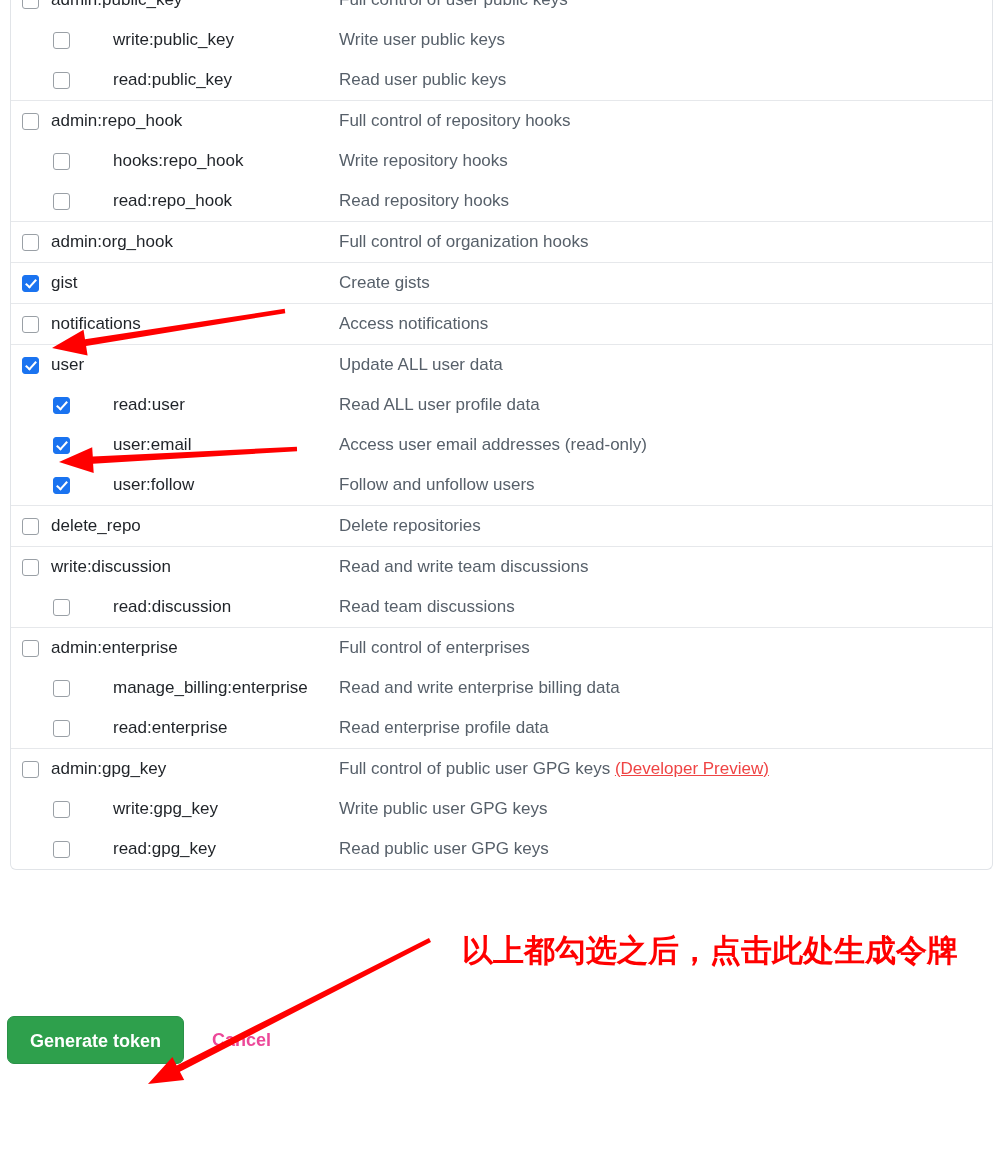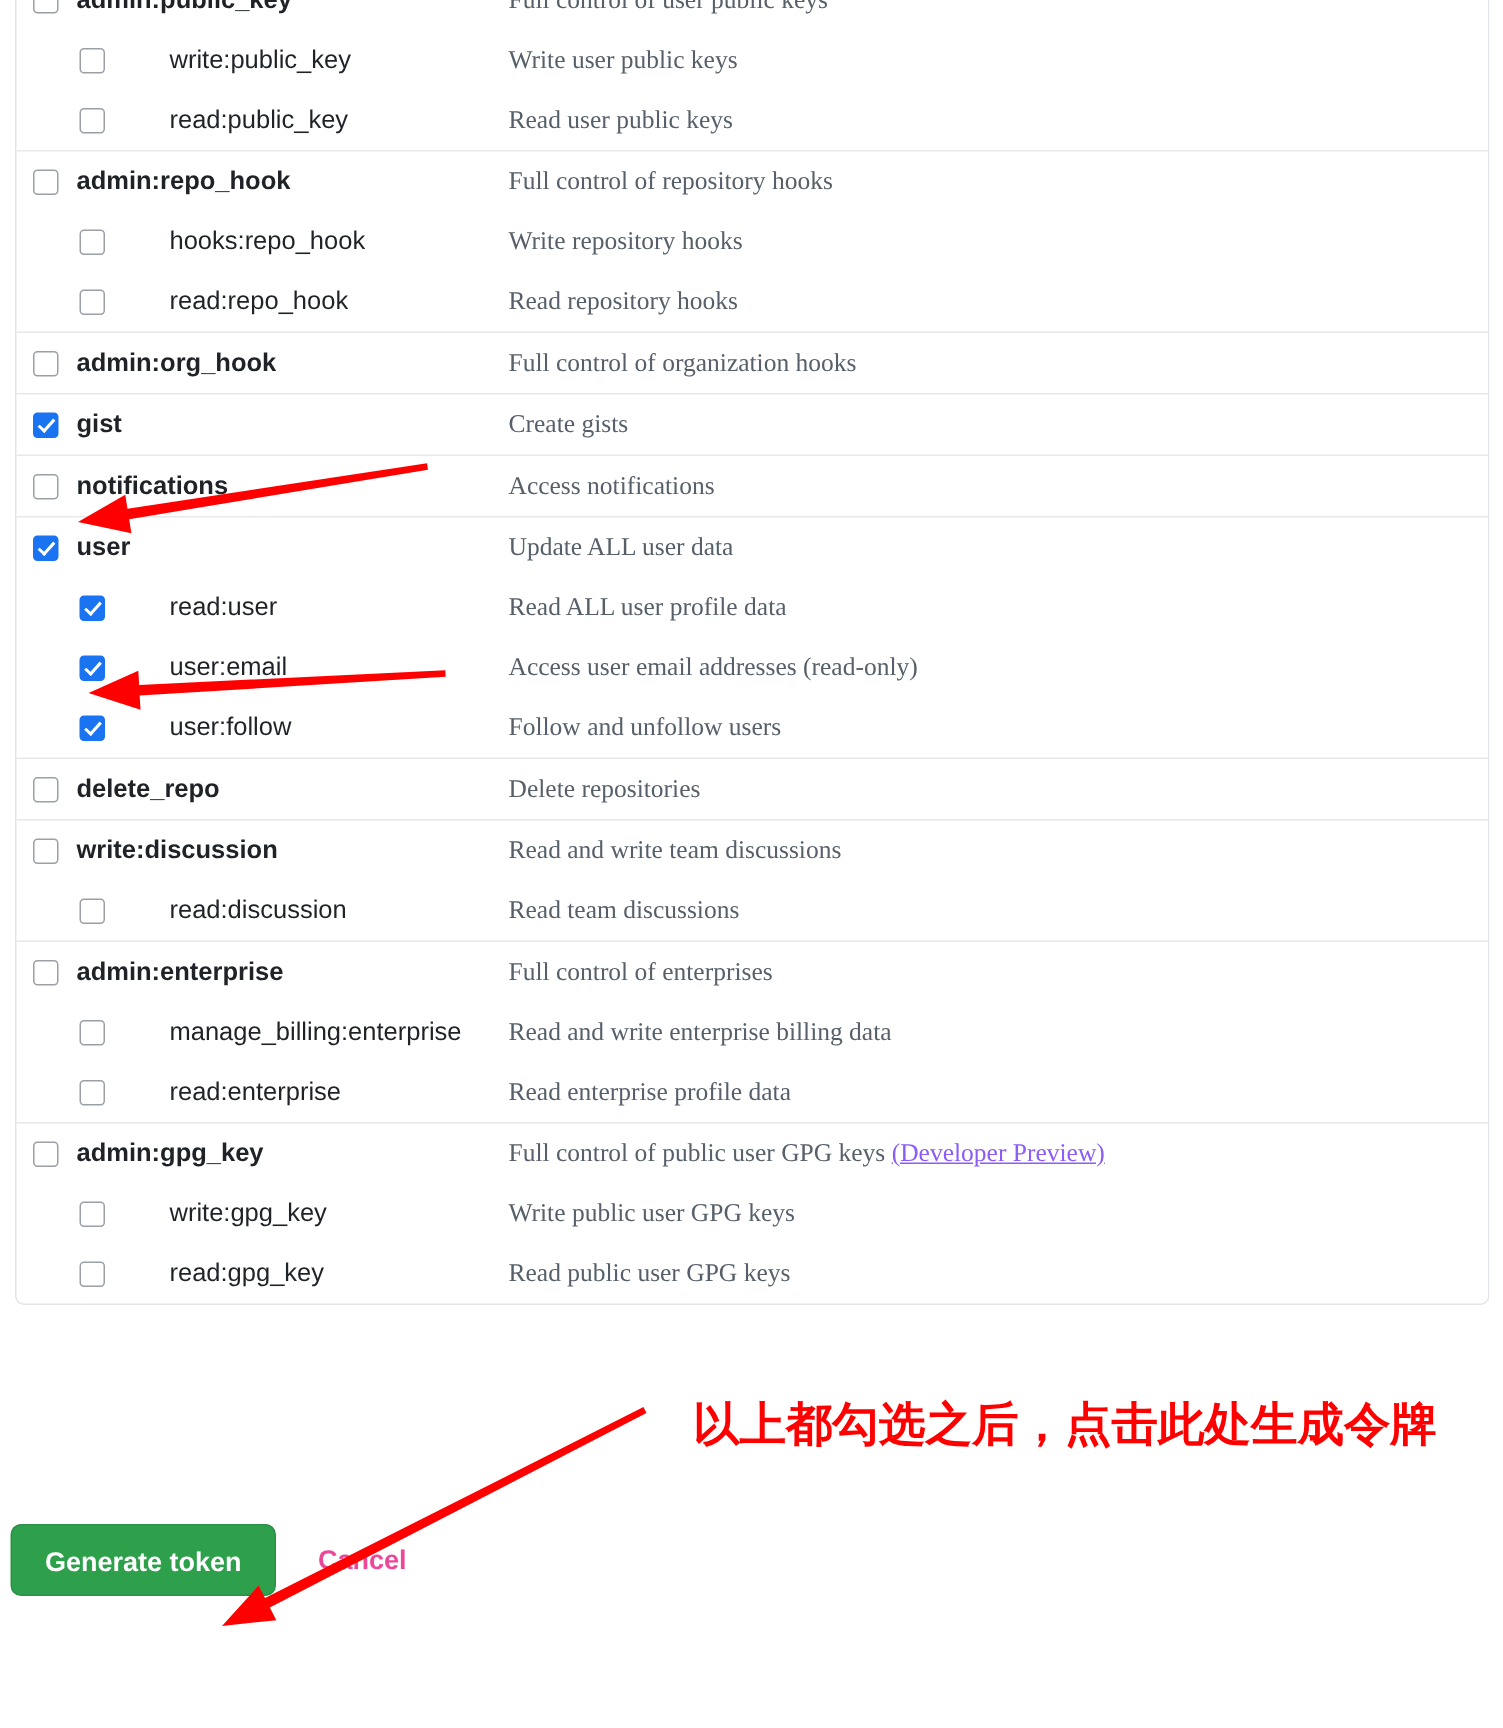--- a/index.html
+++ b/index.html
@@ -69,41 +69,40 @@
     transform: rotate(42deg);
   }
 
   .scope-name {
     margin-left: 12px;
     font-size: 17px;
     color: #1f2328;
     white-space: nowrap;
   }
   .scope-row.parent .scope-name {
-    font-weight: bold;
+    font-weight: normal;
     text-align: center;
   }
   .scope-row.child .scope-name {
     font-weight: normal;
     font-size: 17px;
     margin-left: 43px;
   }
 
   .scope-desc {
     position: absolute;
     left: 328px;
     font-size: 17px;
     color: #57606a;
     white-space: nowrap;
-    font-family: Liberation Serif, serif;
   }
   .row-wrap { position: relative; }
 
   .dev-preview {
-    color: #8b5cf6;
+    color: #ef4444;
     text-decoration: underline;
   }
 
   
   #form-actions {
     position: absolute;
     left: 7px;
     top: 1016px;
     display: flex;
     align-items: center;

